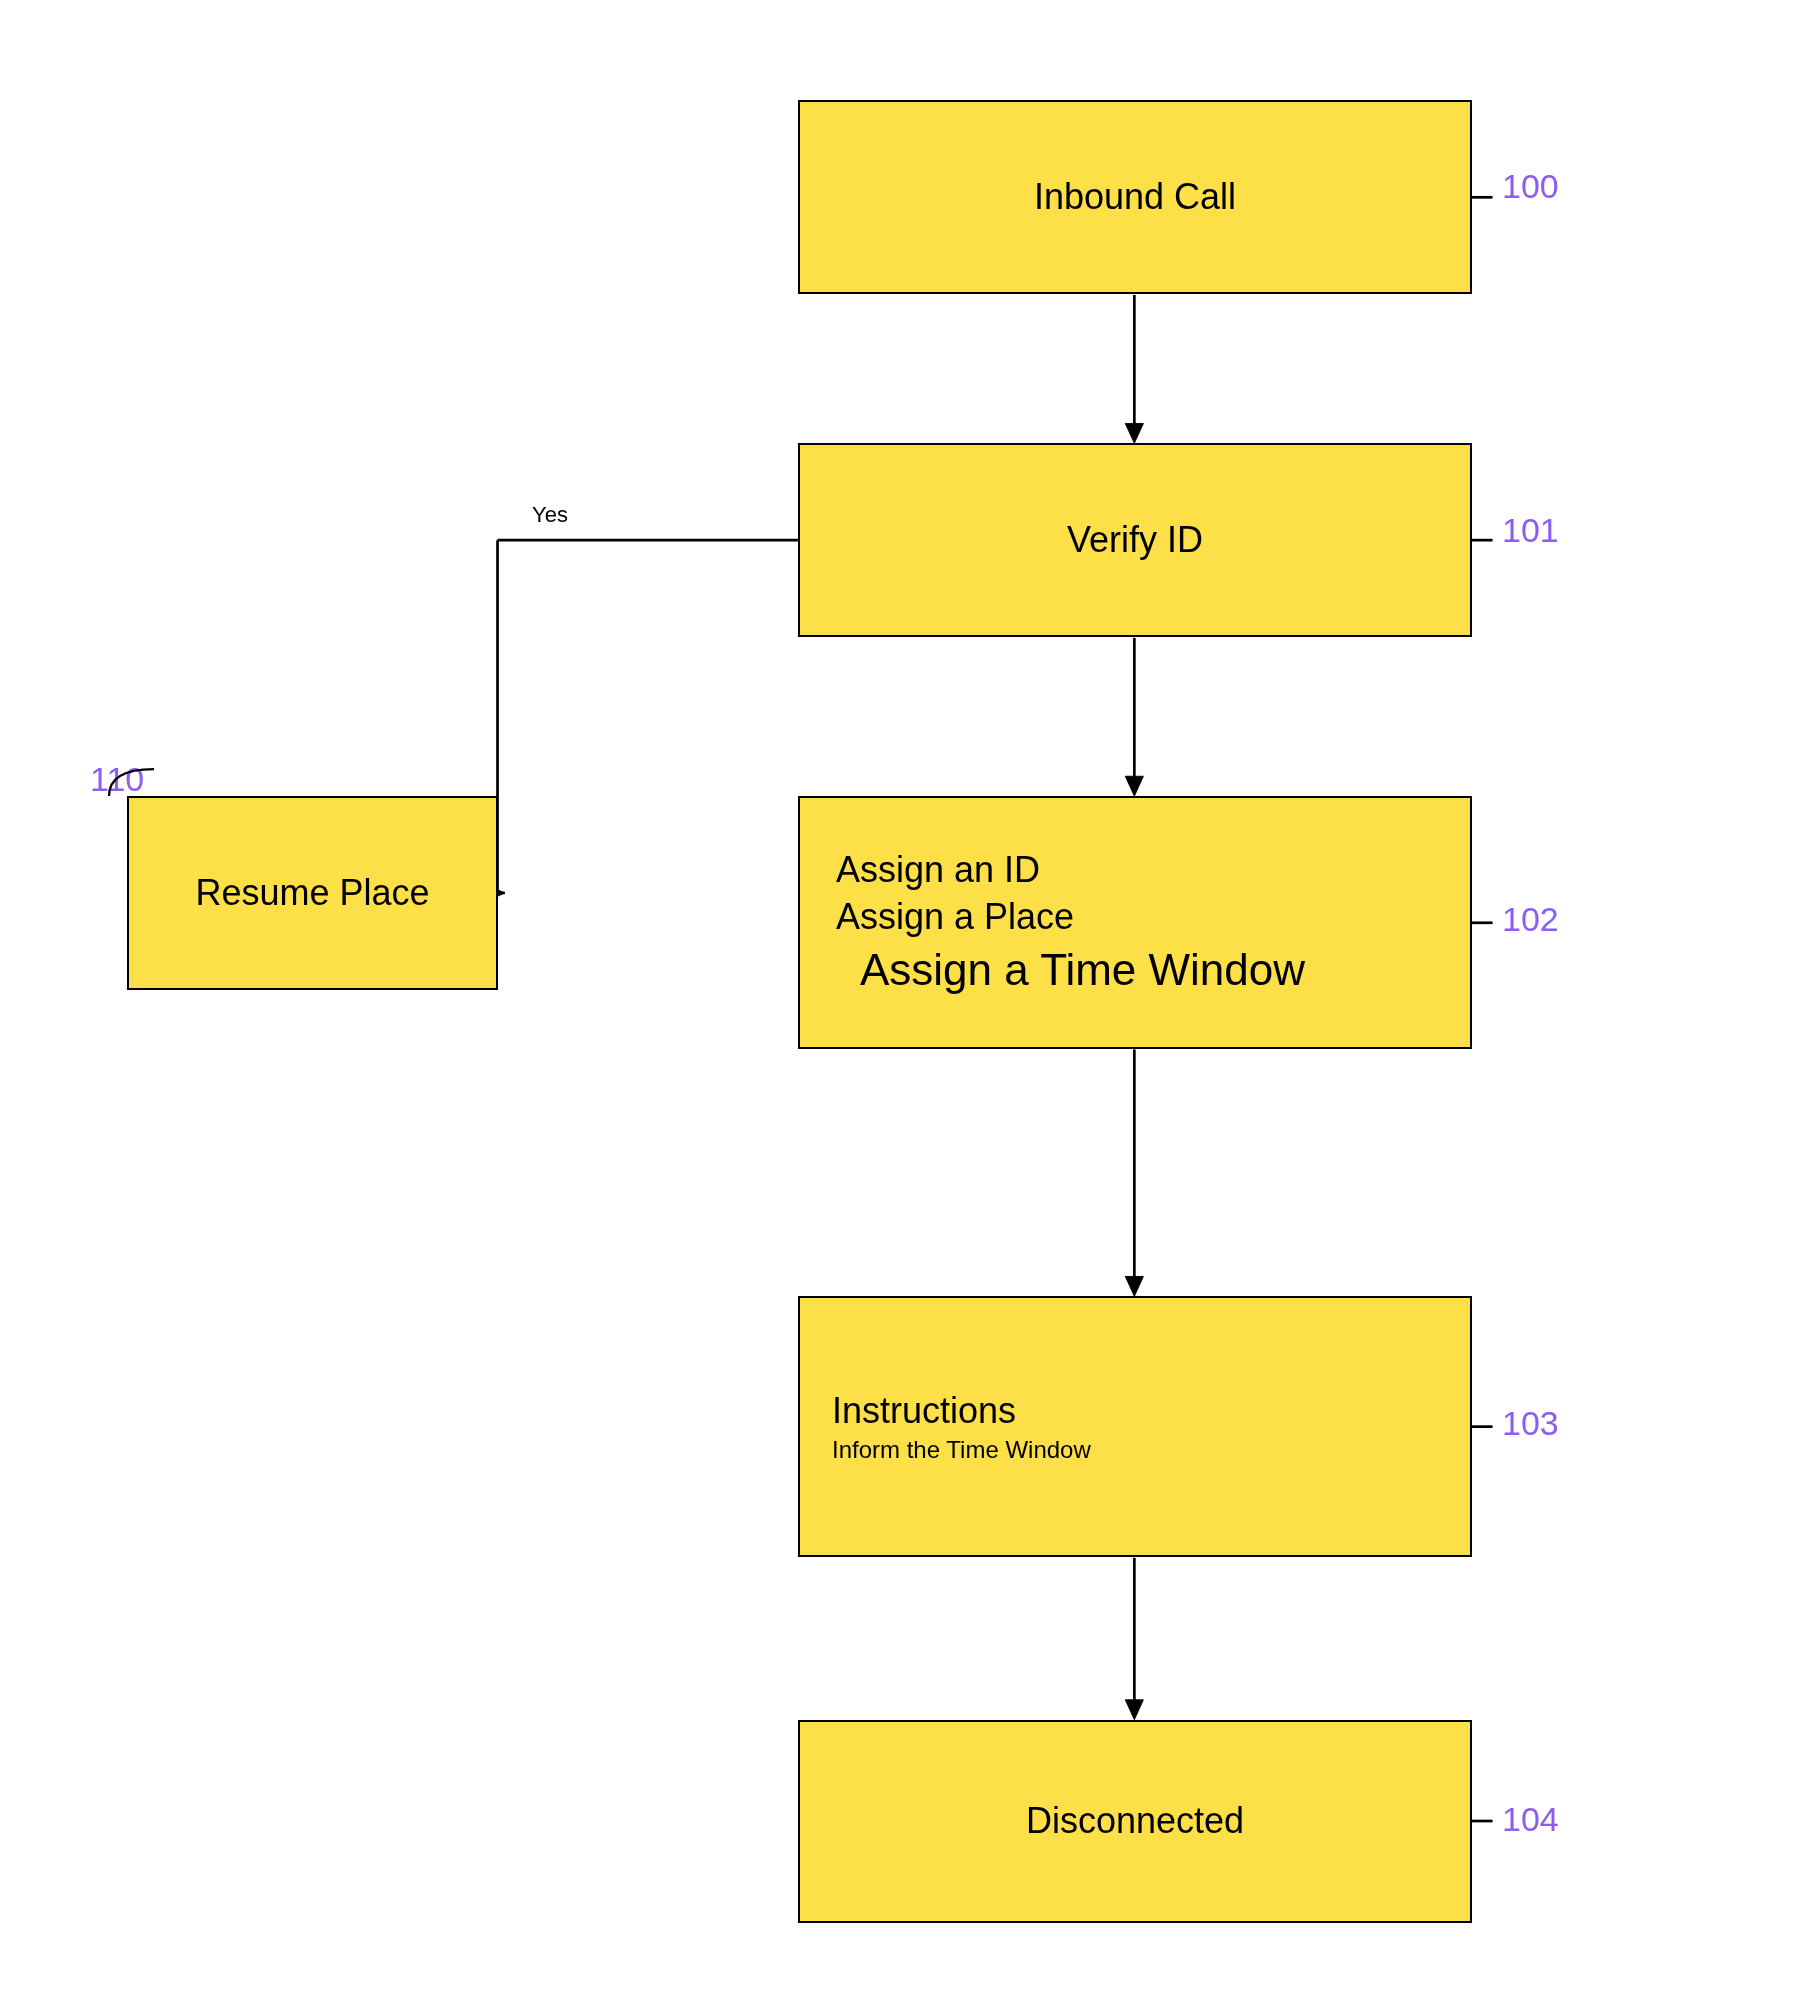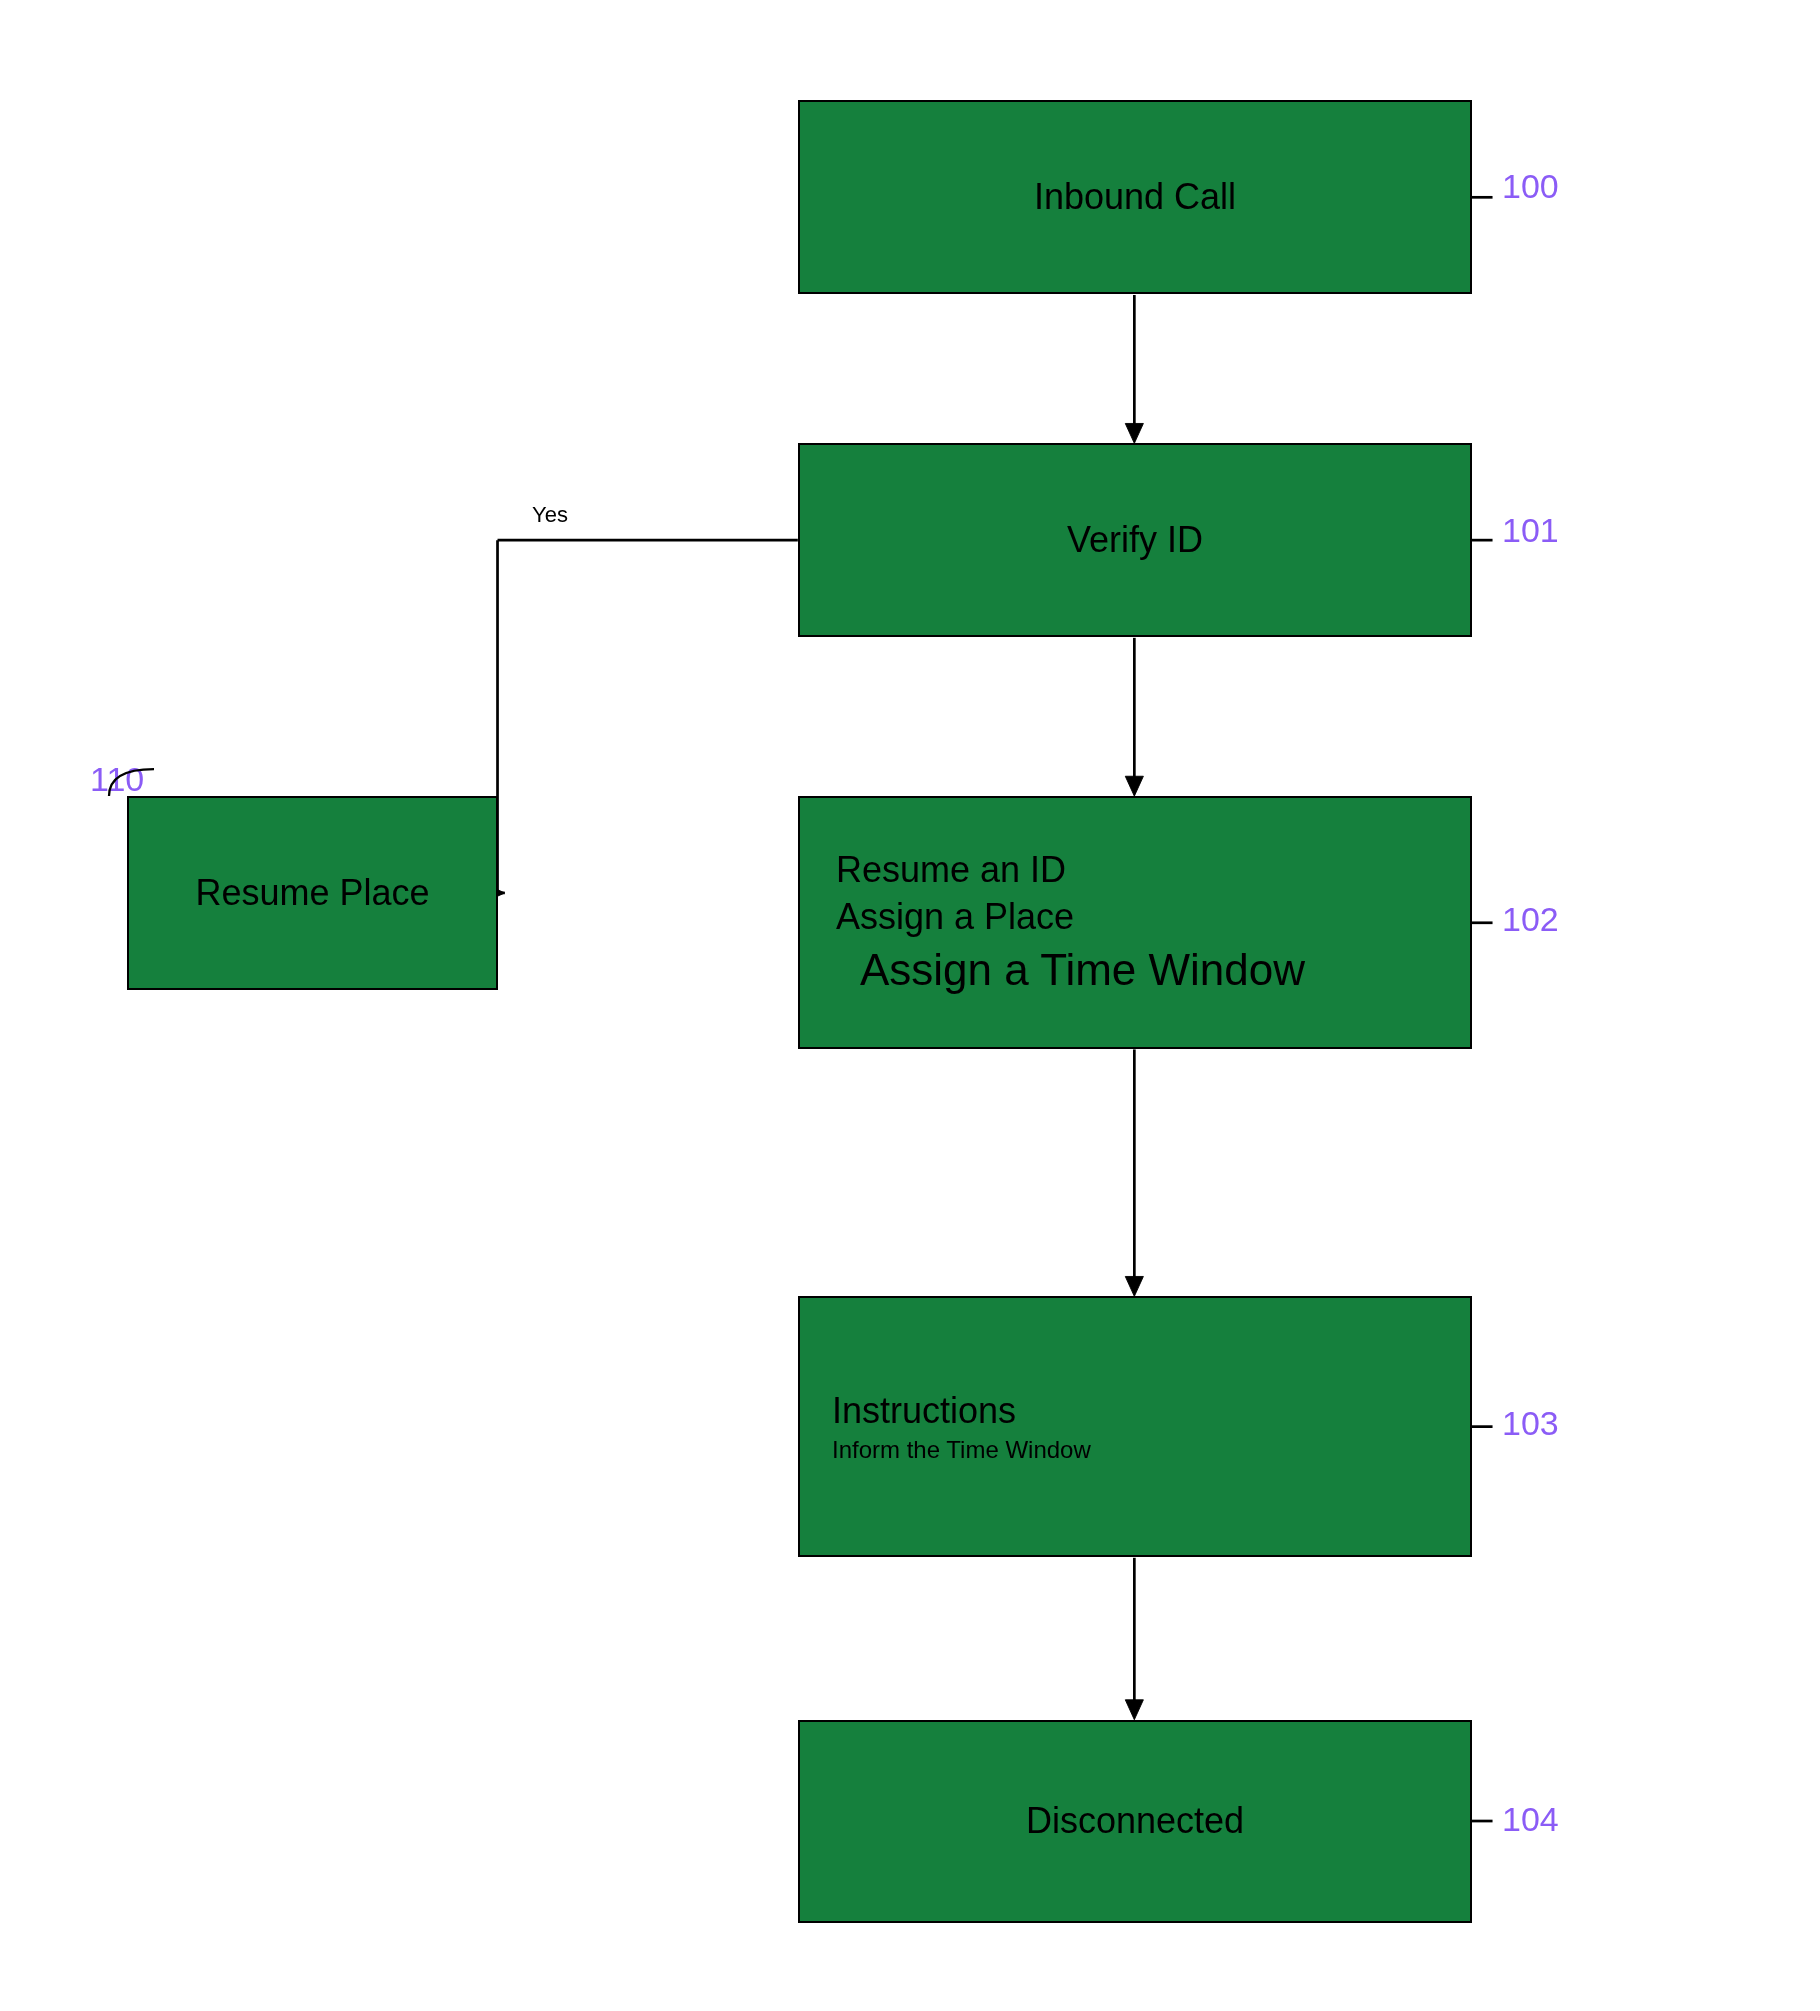--- a/index.html
+++ b/index.html
@@ -17,21 +17,21 @@
       position: absolute;
       top: 0;
       left: 0;
       width: 1820px;
       height: 2012px;
     }
 
     .flowchart-box {
       position: absolute;
       border: 2.7px solid #000;
-      background: #15803d;
+      background: #fde047;
       display: flex;
       align-items: center;
       justify-content: center;
       text-align: center;
       font-size: 36px;
       font-weight: normal;
       line-height: 1.3;
     }
 
     .label-ref {
@@ -106,21 +106,21 @@
 
   <div class="flowchart-box" style="left:798px; top:100px; width:674px; height:194px;">
     <span>Inbound Call</span>
   </div>
 
   <div class="flowchart-box" style="left:798px; top:443px; width:674px; height:194px;">
     <span>Verify ID</span>
   </div>
 
   <div class="flowchart-box" style="left:798px; top:796px; width:674px; height:253px; flex-direction:column; justify-content:center; align-items:flex-start; padding-left:36px;">
-    <span style="font-size:36px;">Resume an ID</span>
+    <span style="font-size:36px;">Assign an ID</span>
     <span style="font-size:36px;">Assign a Place</span>
     <span style="font-size:44px;margin-left:24px;">Assign a Time Window</span>
   </div>
 
   <div class="flowchart-box" style="left:798px; top:1296px; width:674px; height:261px; flex-direction:column; justify-content:center; align-items:flex-start; padding-left:32px;">
     <span style="font-size:36px;">Instructions</span>
     <span style="font-size:24px;text-align:right;">Inform the Time Window</span>
   </div>
 
   <div class="flowchart-box" style="left:798px; top:1720px; width:674px; height:203px;">

